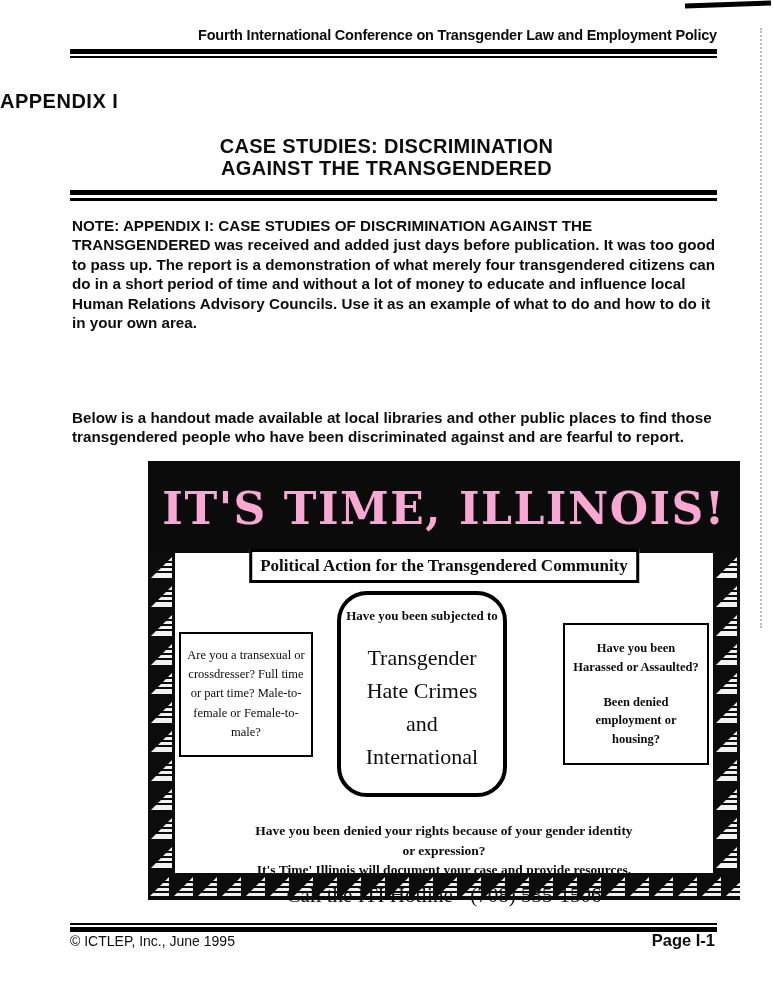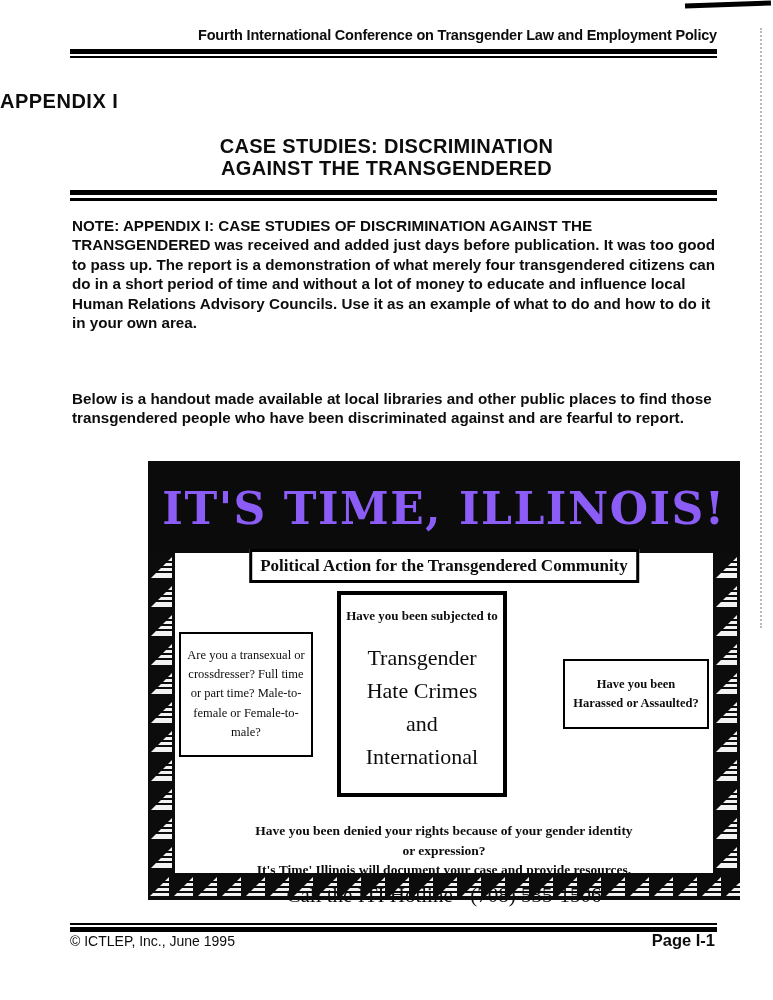--- a/index.html
+++ b/index.html
@@ -17,44 +17,44 @@
   .edge-dots{position:absolute;top:28px;right:11px;height:600px;width:0;border-right:2px dotted #b9b9b9;}
   
   .doc-header{position:absolute;top:27px;left:70px;width:647px;text-align:right;font-size:14.5px;font-weight:bold;letter-spacing:-0.2px;}
   .rule{position:absolute;left:70px;width:647px;}
   .rule-a{top:49px;height:2px;border-top:5px solid #000;border-bottom:2px solid #000;}
   .rule-b{top:190px;height:3px;border-top:5px solid #000;border-bottom:3px solid #000;}
   .rule-c{top:923px;height:2px;border-top:2px solid #000;border-bottom:5px solid #000;}
   .appendix-title{position:absolute;top:90px;left:0;width:773px;font-size:20px;font-weight:bold;letter-spacing:.5px;}
   .main-title{position:absolute;top:135px;left:0;width:773px;text-align:center;font-size:20px;font-weight:bold;line-height:22px;letter-spacing:.3px;}
   .note-par{position:absolute;top:216px;left:72px;width:650px;font-size:15.2px;font-weight:bold;line-height:19.4px;}
-  .intro-par{position:absolute;top:389px;left:72px;width:645px;font-size:15.2px;font-weight:bold;line-height:19.4px;}
+  .intro-par{position:absolute;top:408px;left:72px;width:645px;font-size:15.2px;font-weight:bold;line-height:19.4px;}
   
   .flyer{position:absolute;top:461px;left:148px;width:592px;}
   .flyer-band{position:relative;height:92px;background:#0b0b0b;display:flex;align-items:center;justify-content:center;}
   .flyer-title{
-    color:#8b5cf6;font-family:"DejaVu Serif","Liberation Serif",serif;
+    color:#f9a8d4;font-family:"DejaVu Serif","Liberation Serif",serif;
     font-weight:bold;font-size:44px;letter-spacing:1.5px;white-space:nowrap;margin-top:2px;
   }
   .flyer-banner{
     position:absolute;top:88px;left:50%;transform:translateX(-50%);
     background:#fff;border:3px solid #000;padding:4px 8px;
     font-family:"Liberation Serif",serif;font-size:17px;font-weight:600;
     white-space:nowrap;z-index:3;
   }
   .flyer-mid{display:flex;height:320px;}
   .flyer-mid svg{display:block;flex:0 0 auto;}
   .flyer-content{flex:1 1 auto;position:relative;background:#fff;}
   .boxes-row{display:flex;justify-content:center;align-items:center;gap:24px;margin-top:38px;}
   .qbox{
     border:2px solid #000;text-align:center;
     font-family:"Liberation Serif",serif;
   }
   .qbox-left{width:118px;padding:12px 6px;font-size:12.5px;line-height:1.55;}
-  .qbox-center{width:152px;padding:12px 5px 20px;border-width:4px;}
+  .qbox-center{width:152px;padding:12px 5px 20px;border-width:4px;border-radius:30px;}
   .qbox-center .lead{font-size:13px;font-weight:bold;line-height:1.4;margin-bottom:16px;}
   .qbox-center .big{font-size:22px;line-height:1.5;}
   .qbox-right{width:126px;padding:14px 8px;font-size:12.5px;font-weight:600;line-height:1.5;margin-left:32px;}
   .qbox-right .q2{margin-top:16px;}
   .flyer-bottom-text{margin-top:24px;text-align:center;font-family:"Liberation Serif",serif;}
   .fb-small{font-size:13.5px;font-weight:bold;line-height:1.45;}
   .fb-med{font-size:19px;margin-top:3px;}
   .fb-big{font-size:21px;margin-top:3px;}
   
   .footer-left{position:absolute;top:933px;left:70px;font-size:14px;font-weight:normal;}
@@ -112,20 +112,21 @@
             <div class="big">
               <div>Transgender</div>
               <div>Hate Crimes</div>
               <div>and</div>
               <div>International</div>
             </div>
           </div>
 
           <div class="qbox qbox-right">
             <div class="q1">Have you been Harassed or Assaulted?</div>
+            <div class="q2">Been denied employment or housing?</div>
           </div>
         </div>
 
         <div class="flyer-bottom-text">
           <div class="fb-small">Have you been denied your rights because of your gender identity</div>
           <div class="fb-small">or expression?</div>
           <div class="fb-small">It's Time' Illinois will document your case and provide resources.</div>
           <div class="fb-big">Call the ITI Hotline - (708) 535-1506</div>
         </div>
 

